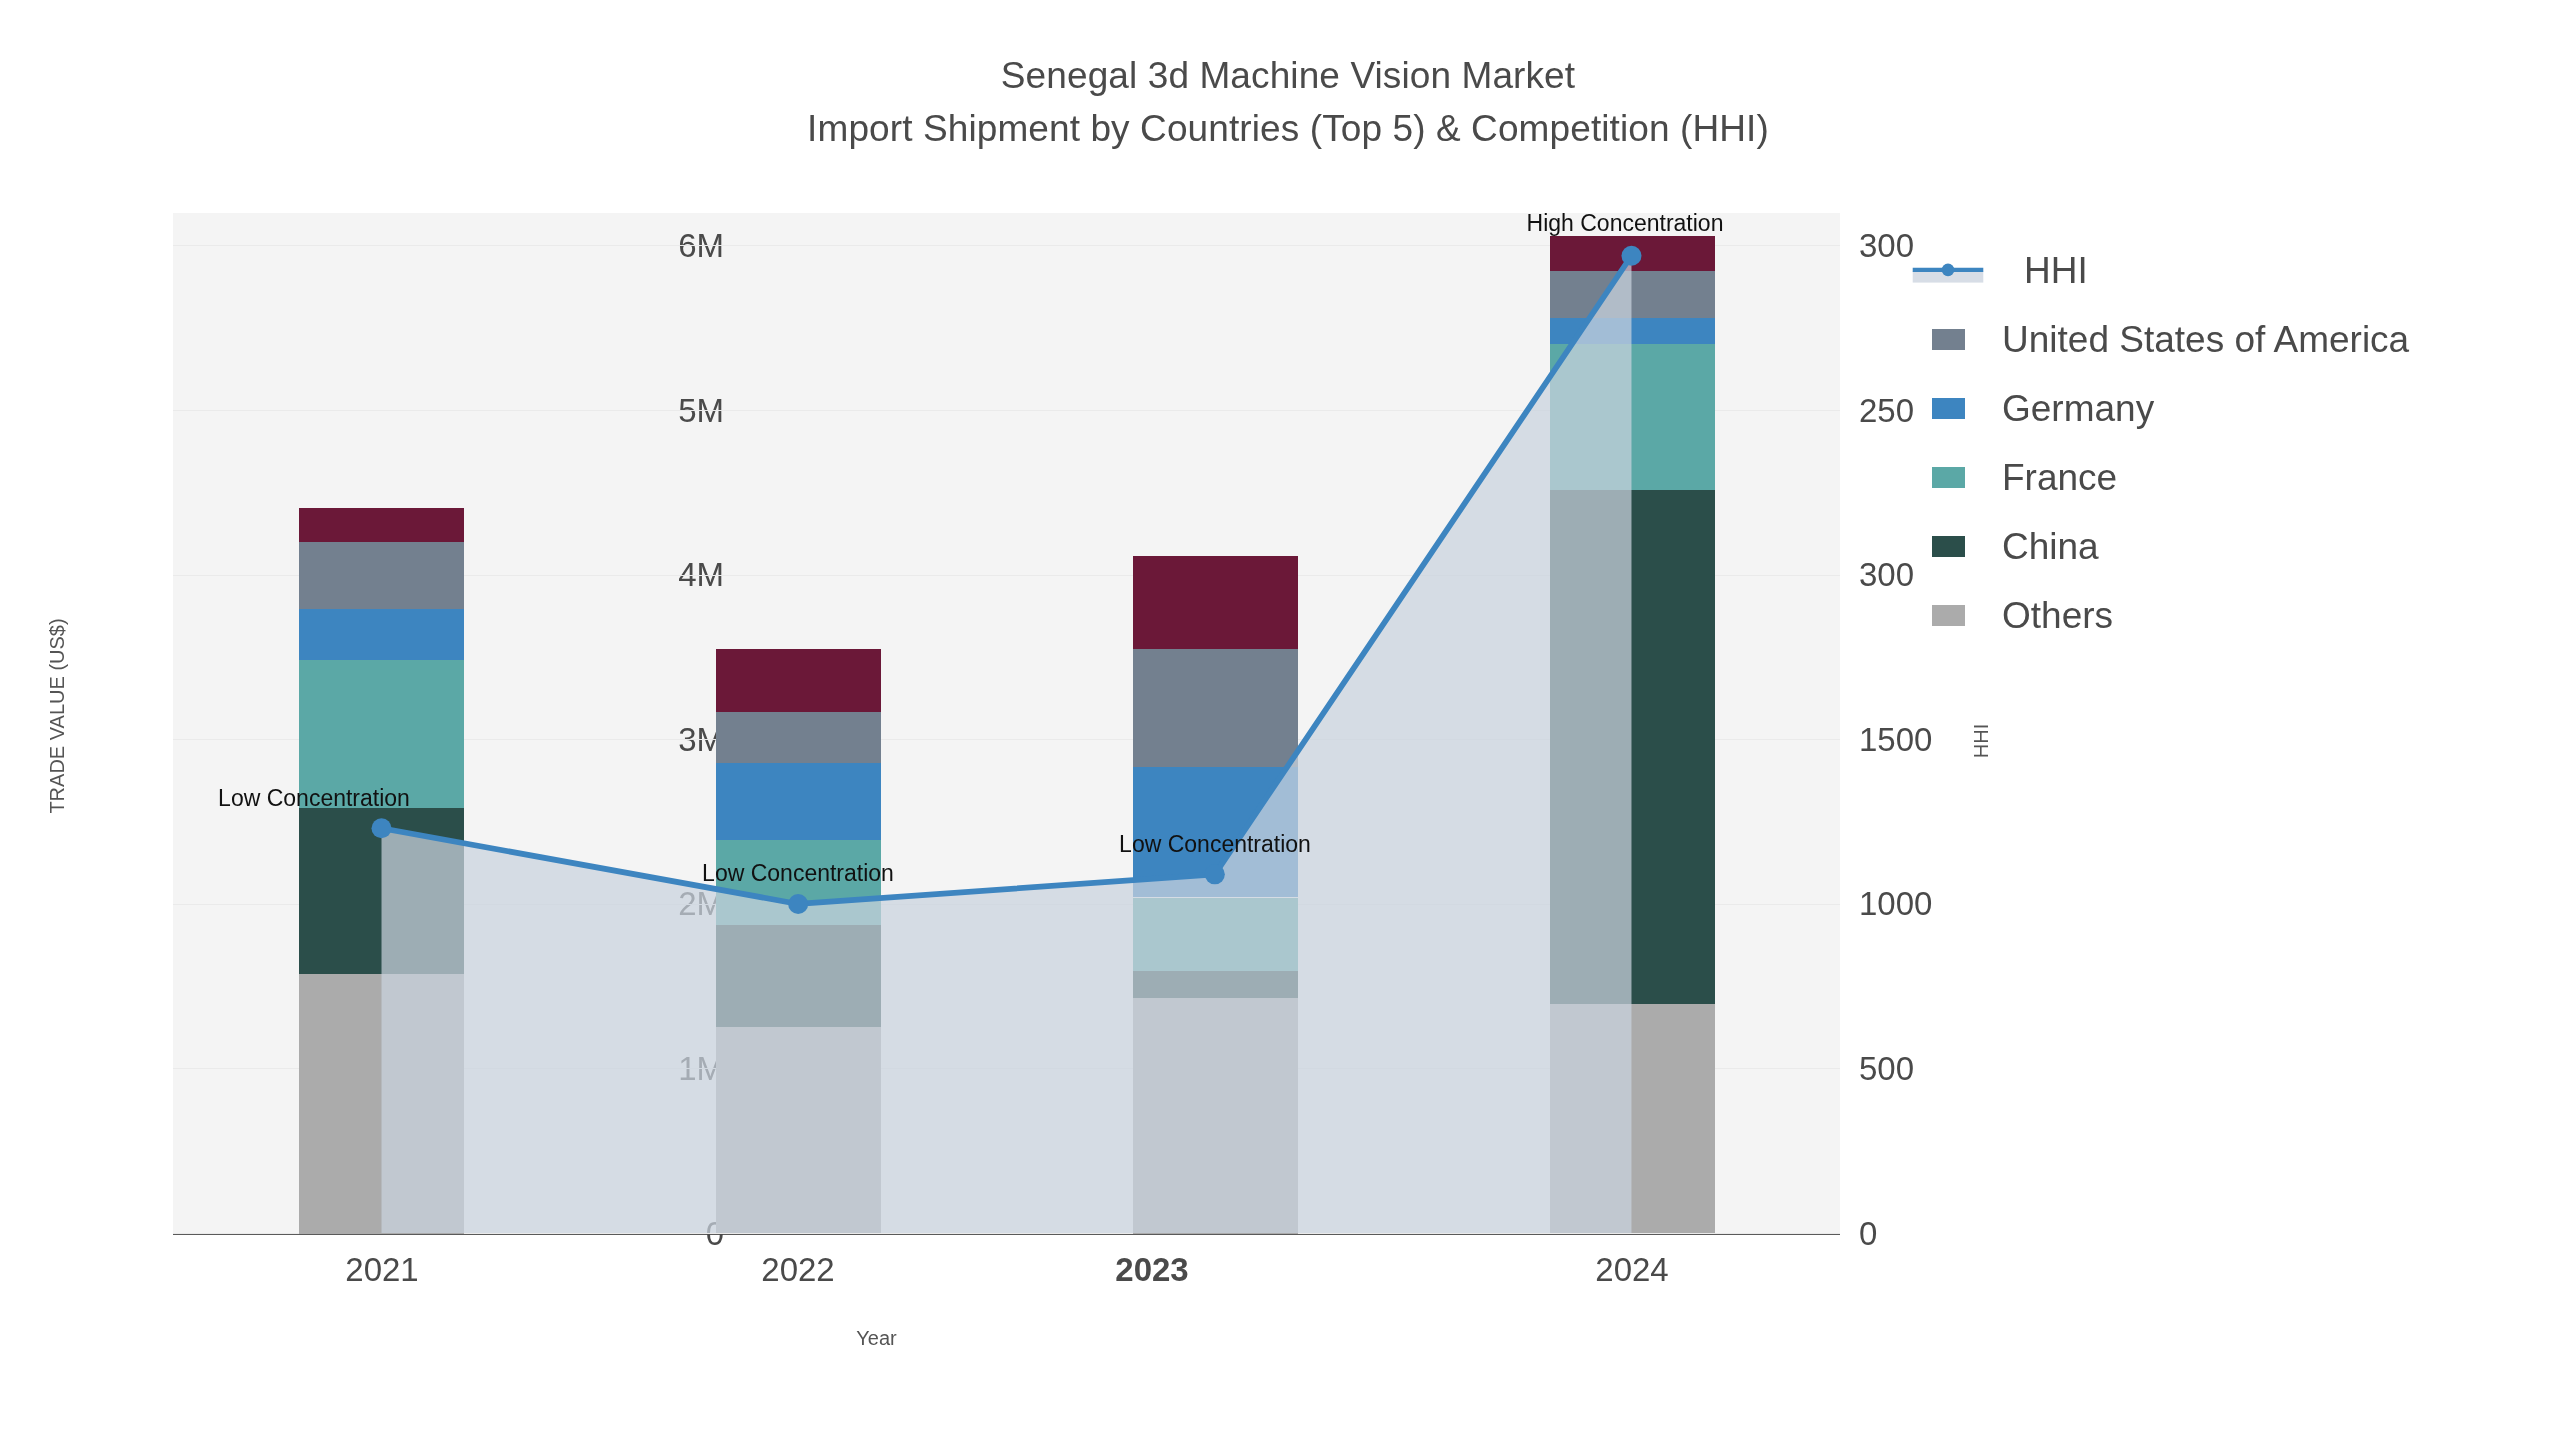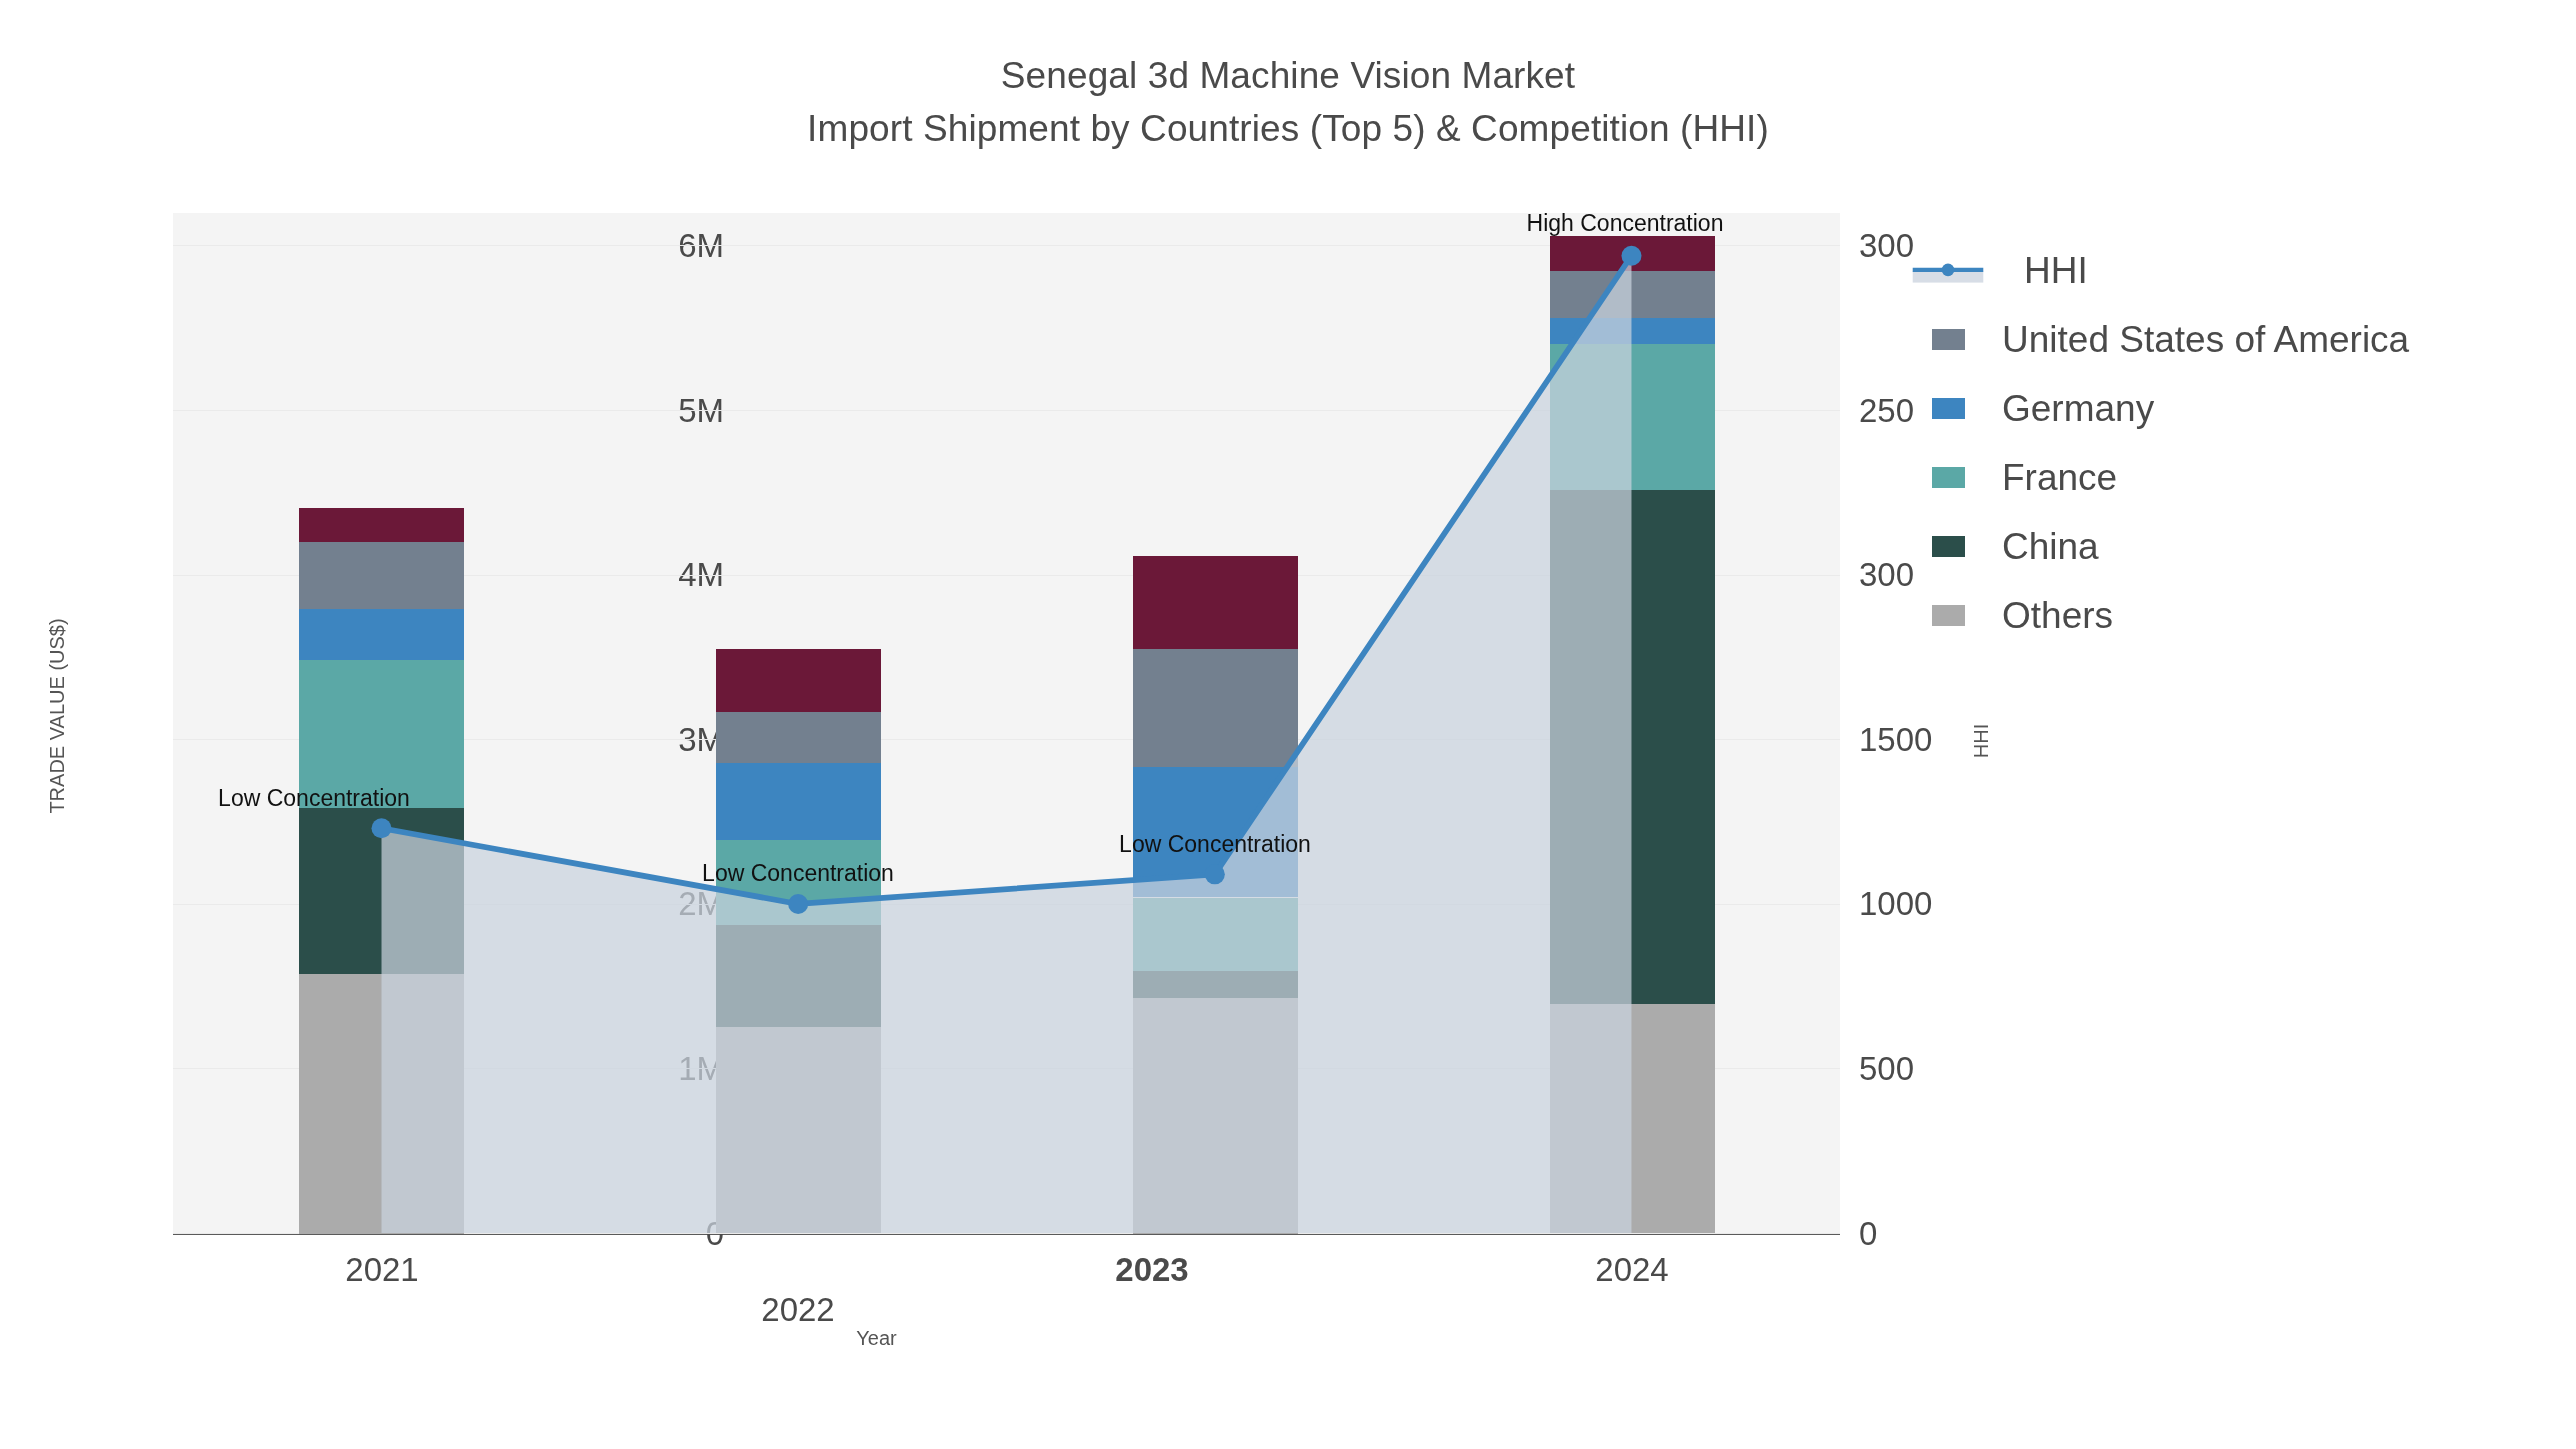--- a/index.html
+++ b/index.html
@@ -135,21 +135,21 @@
       <div class="ytick-right" style="top: 904px;">1000</div>
       <div class="gridline r" style="left: 173px; width: 1667px; top: 739px; position: absolute;"></div>
       <div class="ytick-right" style="top: 740px;">1500</div>
       <div class="gridline r" style="left: 173px; width: 1667px; top: 575px; position: absolute;"></div>
       <div class="ytick-right" style="top: 575px;">300</div>
       <div class="gridline r" style="left: 173px; width: 1667px; top: 410px; position: absolute;"></div>
       <div class="ytick-right" style="top: 411px;">250</div>
       <div class="gridline r" style="left: 173px; width: 1667px; top: 245px; position: absolute;"></div>
       <div class="ytick-right" style="top: 246px;">300</div>
       <div class="xtick" style="left: 382px;">2021</div>
-      <div class="xtick" style="left: 798px; margin-top: 40px;">2022</div>
+      <div class="xtick" style="left: 798px;">2022</div>
       <div class="xtick" style="left: 1152px; font-weight: bold;">2023</div>
       <div class="xtick" style="left: 1632px;">2024</div>
       <div class="bar-stack" style="position: absolute; left: 299px; top: 508px; width: 165px; height: 726px;">
         <div class="seg" style="bottom: 0px; height: 260px; background: rgb(171, 171, 171);"></div>
         <div class="seg" style="bottom: 260px; height: 166px; background: rgb(43, 78, 74);"></div>
         <div class="seg" style="bottom: 426px; height: 148px; background: rgb(91, 168, 166);"></div>
         <div class="seg" style="bottom: 574px; height: 51px; background: rgb(61, 133, 192);"></div>
         <div class="seg" style="bottom: 625px; height: 67px; background: rgb(115, 128, 143);"></div>
         <div class="seg" style="bottom: 692px; height: 34px; background: rgb(107, 24, 56);"></div>
       </div>

